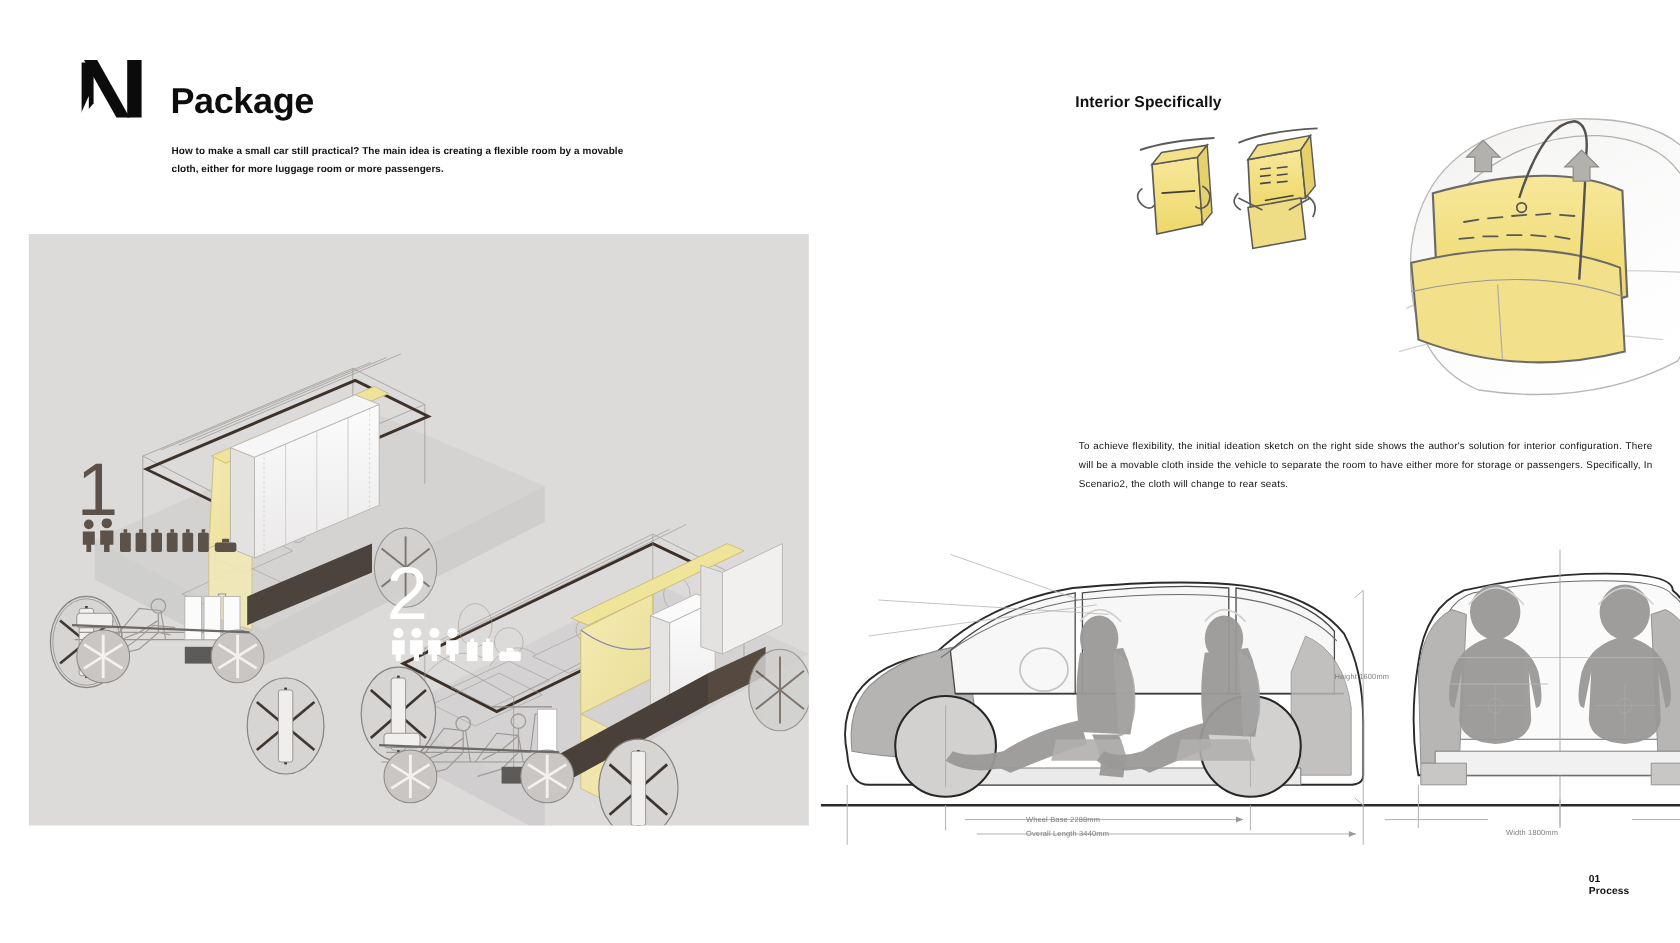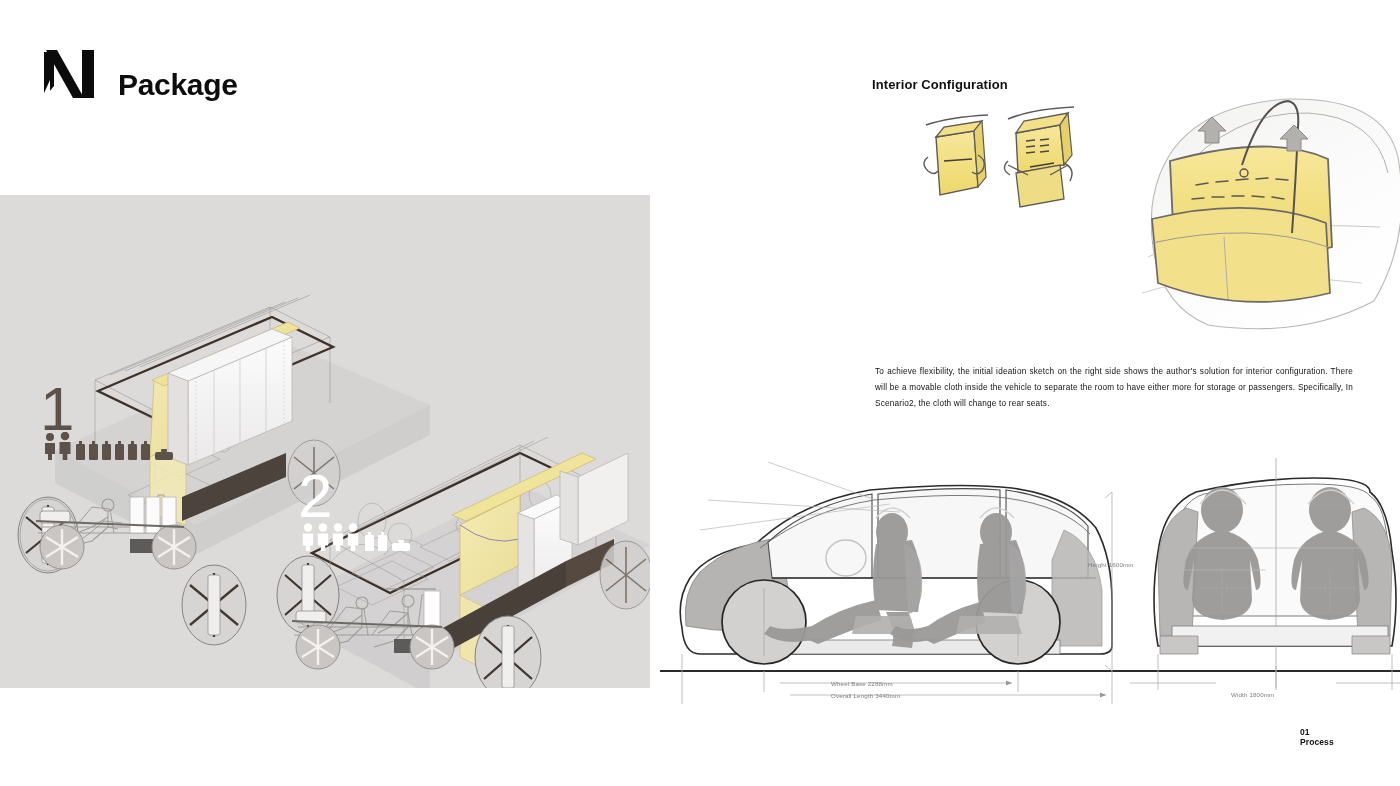--- a/index.html
+++ b/index.html
@@ -2,21 +2,21 @@
 <html><head>
 <meta charset="utf-8">
 <style>
   * { box-sizing: border-box; margin: 0; padding: 0; }
   html, body {
     width: 1400px; height: 786px;
     background: #ffffff;
     font-family: "Liberation Sans", sans-serif;
     overflow: hidden;
   }
-  .page { position: relative; width: 1157px; height: 786px; background:#fff; }
+  .page { position: relative; width: 1157px; height: 786px; background:#fff;margin-left:24px; }
 
   
   .logo-mark { position:absolute; left:40px; top:46px; width:68px; height:56px; }
   .brand-title {
     position:absolute; left:118px; top:68px;
     font-size:30px; font-weight:700; letter-spacing:-0.3px; color:#0d0d0d;
   }
   .brand-sub {
     position:absolute; left:119px; top:118px; width:400px;
     font-size:8.3px; font-weight:700; line-height:1.78; color:#121212;
@@ -74,20 +74,21 @@
   <div class="logo-mark">
     <svg width="68" height="56" viewBox="0 0 68 56">
       <polygon points="4,52 4,6 14,6 14,40" fill="#0b0b0b"></polygon>
       <polygon points="6,4 17,4 44,52 33,52" fill="#0b0b0b"></polygon>
       <polygon points="42,4 54,4 54,52 42,52" fill="#0b0b0b"></polygon>
       <polygon points="0,56 10,34 10,56" fill="#ffffff"></polygon>
     </svg>
   </div>
 
   <div class="brand-title">Package</div>
+  <div class="brand-sub">How to make a small car still practical? The main idea is creating a flexible room by a movable cloth, either for more luggage room or more passengers.</div>
 
   <div class="left-panel">
     <svg width="650" height="493" viewBox="0 0 650 493">
       <defs>
         <linearGradient id="glassG" x1="0" y1="0" x2="0" y2="1">
           <stop offset="0%" stop-color="#e8e7e6" stop-opacity="0.75"></stop>
           <stop offset="100%" stop-color="#cfcecd" stop-opacity="0.55"></stop>
         </linearGradient>
         <linearGradient id="clothG" x1="0" y1="0" x2="1" y2="1">
           <stop offset="0%" stop-color="#f5ecb4"></stop>
@@ -406,21 +407,21 @@
           <rect x="78" y="12" width="9" height="16" rx="1.2"></rect>
           <rect x="81" y="9" width="3" height="3"></rect>
         </g>
       <g fill="#ffffff">
           <rect x="92" y="20" width="18" height="8" rx="2"></rect>
           <rect x="98" y="17" width="6" height="3" rx="1"></rect>
         </g>
     </svg>
   </div>
 
-  <div class="right-title">Interior Configuration</div>
+  <div class="right-title">Interior Specifically</div>
 
   <div style="position:absolute; left:900px; top:95px; width:500px; height:260px;">
     <svg width="500" height="260" viewBox="0 0 500 260">
       <defs>
         <linearGradient id="yellowSk" x1="0" y1="0" x2="0" y2="1">
           <stop offset="0%" stop-color="#f7e79a"></stop>
           <stop offset="100%" stop-color="#eed86a"></stop>
         </linearGradient>
         <linearGradient id="bodyFade" x1="0.2" y1="0" x2="0.8" y2="1">
           <stop offset="0%" stop-color="#f2f1f0" stop-opacity="0.9"></stop>

